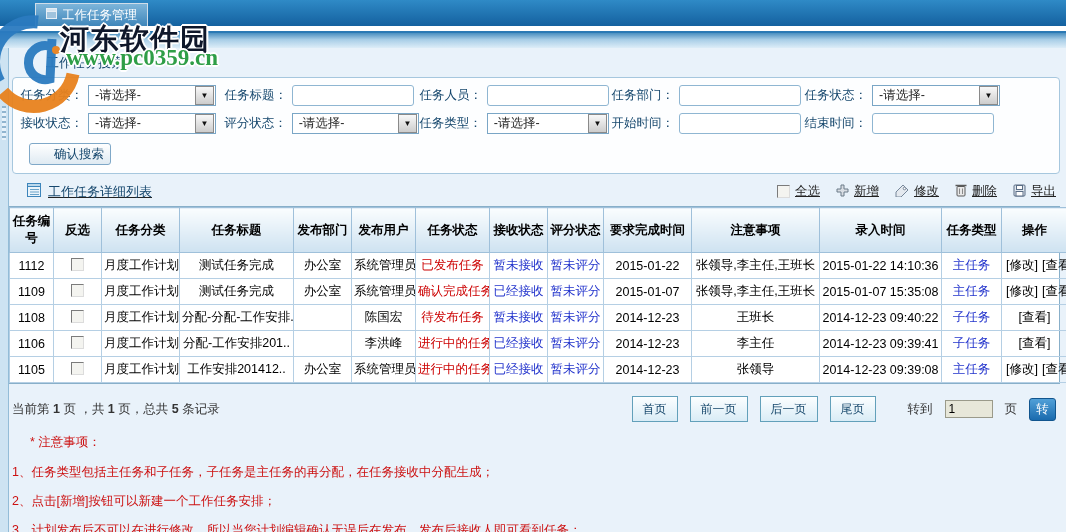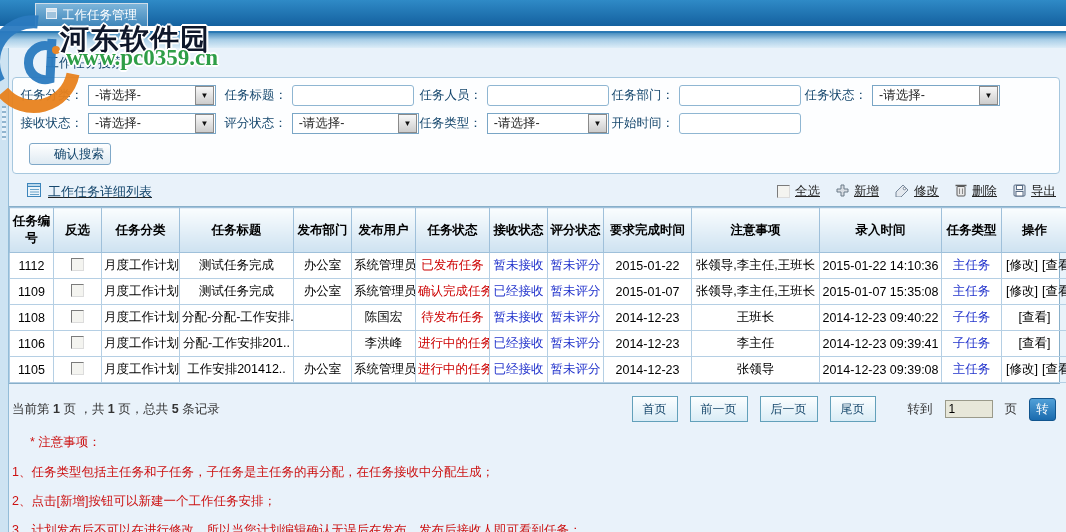--- a/index.html
+++ b/index.html
@@ -159,20 +159,24 @@
         </div>
         <div class="f-cell">
           <span class="f-label">任务类型：</span>
           <div class="win-select">
             <span>-请选择-</span>
             <span class="sel-btn">▼</span>
           </div>
         </div>
         <div class="f-cell">
           <span class="f-label">开始时间：</span>
+          <input class="text-input" style="">
+        </div>
+        <div class="f-cell">
+          <span class="f-label">结束时间：</span>
           <input class="text-input" style="">
         </div>
       </div>
     <button class="btn-search">确认搜索</button>
   </div>
 
   <div class="list-header-row">
     <span>
       <svg width="16" height="16" viewBox="0 0 16 16">
           <rect x="1.5" y="1.5" width="13" height="13" fill="#eaf4fb" stroke="#3d85bb"></rect>

